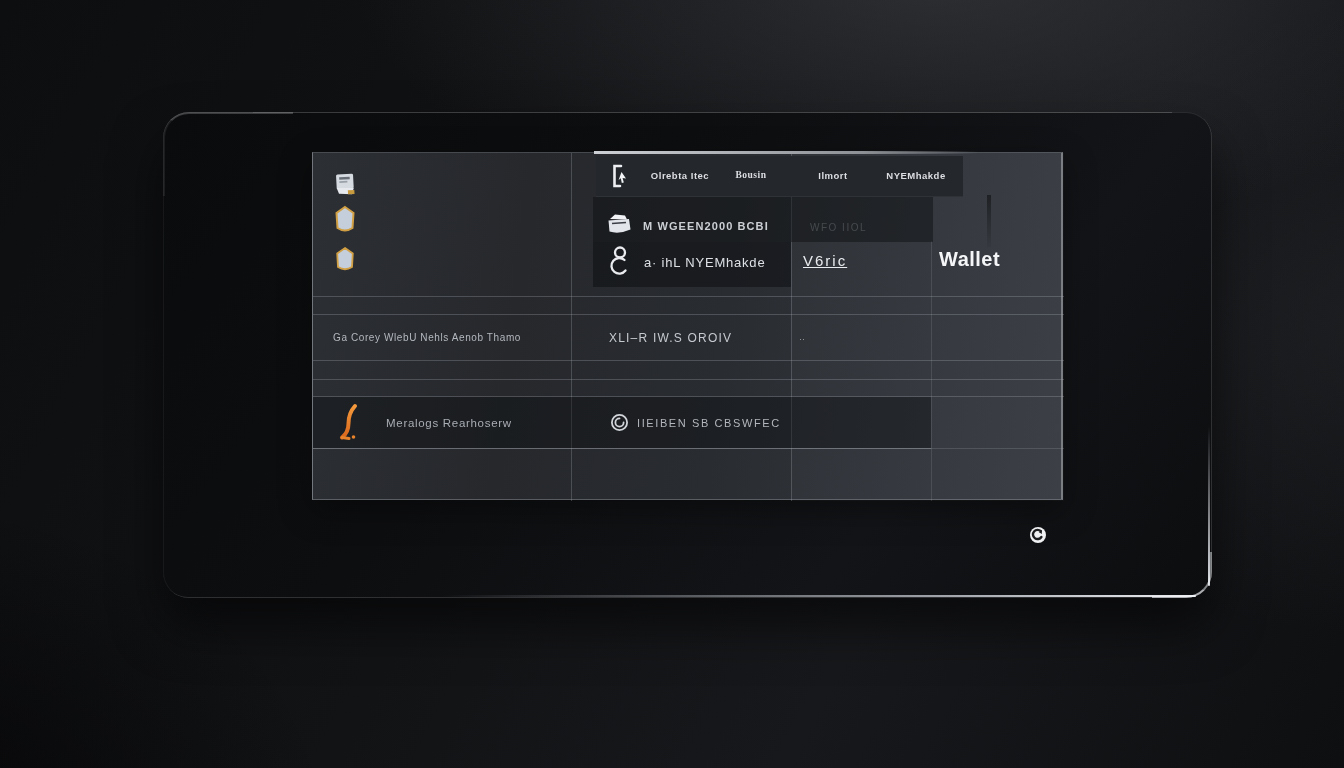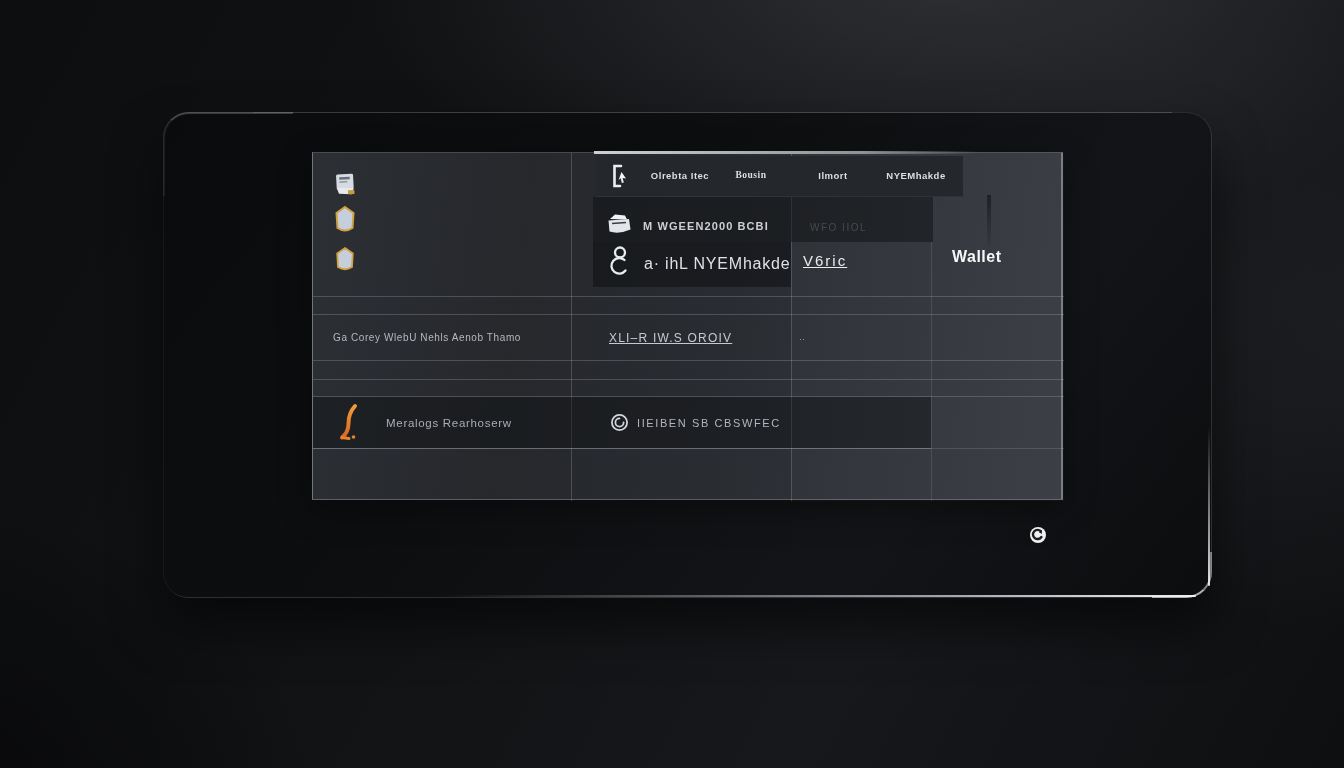--- a/index.html
+++ b/index.html
@@ -70,25 +70,25 @@
   .dark-row2{ left:280px; top:44px; width:340px; height:45px; background:rgba(13,15,18,.50); }
   .dark-row3{ left:280px; top:89px; width:198px; height:45px; background:rgba(13,15,18,.55); }
   .dark-row4{ left:0; top:244px; width:618px; height:51px; background:rgba(10,12,14,.40); }
   .scroll-streak{ left:674px; top:42px; width:4px; height:52px;
     background:linear-gradient(to bottom, rgba(0,0,0,.45), rgba(0,0,0,.05)); }
 
   
   .txt{ position:absolute; white-space:nowrap; }
   .row2-label{ left:330px; top:67px; font-size:11px; letter-spacing:1.1px; color:#ccd0d5; font-weight:600; }
   .row2-faint{ left:497px; top:69px; font-size:10px; letter-spacing:1.5px; color:rgba(205,210,216,.22);text-align:center; }
-  .row3-label{ left:331px; top:102px; font-size:16px; letter-spacing:.8px; color:#dde0e4; }
+  .row3-label{ left:331px; top:102px; font-size:13px; letter-spacing:.8px; color:#dde0e4; }
   .row3-value{ left:490px; top:99px; font-size:15px; letter-spacing:2px; color:#e9ebee;text-decoration:underline; }
-  .row3-title{ left:626px; top:95px; font-size:16px; font-weight:700; letter-spacing:.5px; color:#f5f6f8;margin-left:13px; }
+  .row3-title{ left:626px; top:95px; font-size:20px; font-weight:700; letter-spacing:.5px; color:#f5f6f8; }
   .import-left{ left:20px; top:179px; font-size:10px; letter-spacing:.6px; color:#b4b8bf; }
-  .import-mid{ left:296px; top:178px; font-size:12px; letter-spacing:1.2px; color:#c6cad0;text-decoration:underline; }
+  .import-mid{ left:296px; top:178px; font-size:12px; letter-spacing:1.2px; color:#c6cad0; }
   .import-dots{ left:486px; top:181px; font-size:9px; color:#9ea2a9; }
   .import-action{ left:498px; top:173px; font-size:17.5px; font-weight:700; letter-spacing:.3px; color:#eef0f3; cursor:default; }
   .row4-left-label{ left:73px; top:264px; font-size:11.5px; letter-spacing:.7px; color:#a9adb4; }
   .row4-mid-label{ left:324px; top:264px; font-size:11px; letter-spacing:1.6px; color:#b3b7bd; }
 
   
   .icon{ position:absolute; display:block; line-height:0; }
   .ic-scroll{ left:20px; top:17px; }
   .ic-shield1{ left:20px; top:52px; }
   .ic-shield2{ left:21px; top:93px; }

